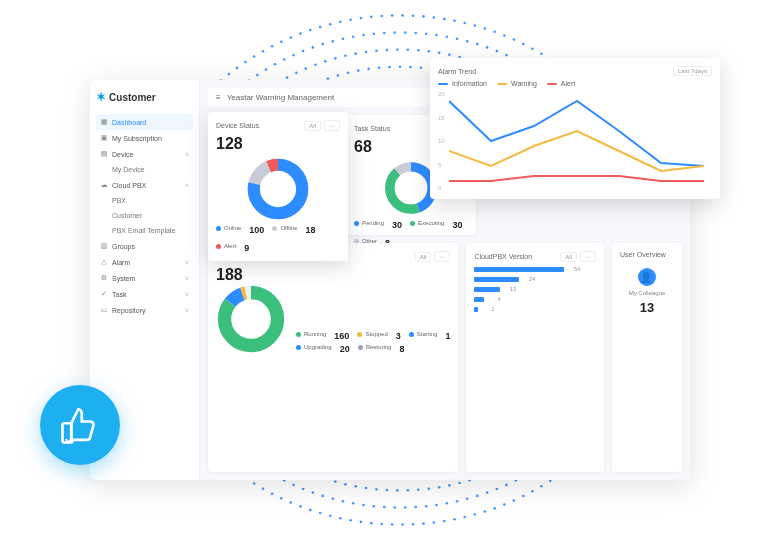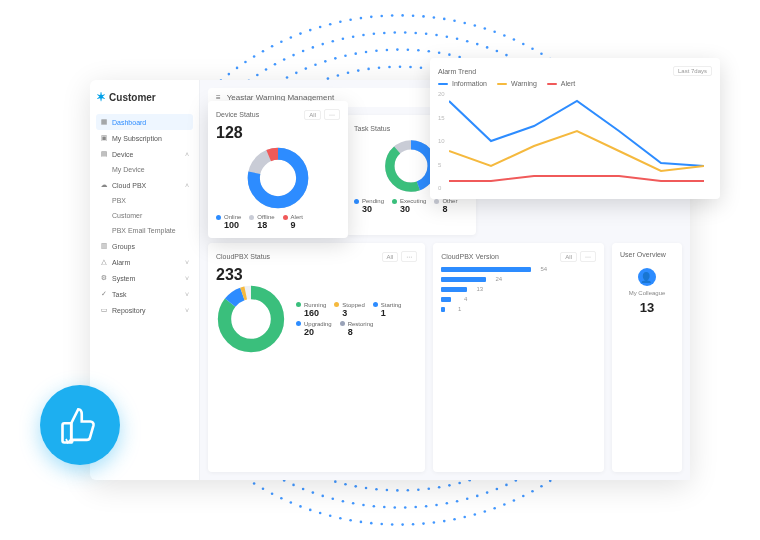--- a/index.html
+++ b/index.html
@@ -18,23 +18,23 @@
   .main { flex: 1; background: #f7f8fc; padding: 8px; display: flex; flex-direction: column; gap: 8px; }
   .topbar { display: flex; align-items: center; gap: 6px; font-size: 8px; color: #666; background: #fff; border-radius: 4px; padding: 5px 8px; }
   .row { display: flex; gap: 8px; }
   .row2 { display: flex; gap: 8px; flex: 1; }
   .card { background: #fff; border-radius: 4px; padding: 8px; box-shadow: 0 1px 4px rgba(0,0,0,0.05); position: relative; }
   .card.float { position: absolute; box-shadow: 0 6px 22px rgba(0,0,0,0.15); }
   .card-h { display: flex; align-items: center; font-size: 7px; color: #666; margin-bottom: 4px; }
   .card-h .spacer { flex: 1; }
   .filter { font-size: 6px; color: #999; padding: 1px 4px; border: 1px solid #eee; border-radius: 2px; margin-left: 3px; }
   .big { font-size: 16px; font-weight: 600; color: #222; }
-  .donut-wrap { display: flex; align-items: center; gap: 10px; }
+  .donut-wrap { display: flex; align-items: flex-end; gap: 10px; }
   .legend { display: flex; gap: 8px; flex-wrap: wrap; font-size: 6px; color: #666; }
-  .legend .item { display: flex; flex-direction: column; align-items: flex-start; }
+  .legend .item { display: flex; flex-direction: row; align-items: flex-start; }
   .legend .lbl { display: flex; align-items: center; gap: 3px; }
   .dot { width: 5px; height: 5px; border-radius: 50%; }
   .legend .val { font-size: 9px; font-weight: 600; color: #222; margin-left: 8px; }
   .legend-h { display: flex; gap: 10px; font-size: 7px; color: #666; margin-bottom: 4px; }
   .legend-h .row-i { display: flex; align-items: center; gap: 4px; }
   .dash { width: 10px; height: 2px; border-radius: 1px; }
   .bars { display: flex; flex-direction: column; gap: 4px; margin-top: 4px; }
   .bar-row { display: flex; align-items: center; gap: 4px; }
   .bar { height: 5px; background: #2d8cff; border-radius: 1px; }
   .bar-lbl { font-size: 6px; color: #999; width: 12px; text-align: right; }
@@ -1343,20 +1343,21 @@
 
     <div class="row" style="height:120px; position:relative;">
 
       <div style="width:130px;"></div>
       <div class="card" style="width:130px;">
         <div class="card-h">
           <span>Task Status</span>
           <span class="spacer"></span>
           <span class="filter">⋯</span>
         </div>
+        <div class="big">68</div>
         <div style="display:flex;justify-content:center;margin:4px 0;">
           <svg width="56" height="56" viewBox="0 0 42 42">
             <circle r="15.9" cx="21" cy="21" fill="none" stroke="#c9ccd6" stroke-width="7"></circle>
             <circle r="15.9" cx="21" cy="21" fill="none" stroke="#3abf7c" stroke-width="7" stroke-dasharray="44 56" stroke-dashoffset="-44" transform="rotate(-90 21 21)"></circle>
             <circle r="15.9" cx="21" cy="21" fill="none" stroke="#2d8cff" stroke-width="7" stroke-dasharray="44 56" stroke-dashoffset="0" transform="rotate(-90 21 21)"></circle>
           </svg>
         </div>
         <div class="legend" id="leg-task">
             <div class="item">
               <div class="lbl">
@@ -1385,21 +1386,21 @@
     </div>
 
     <div class="row2">
       <div class="card" style="flex:1.3;">
         <div class="card-h">
           <span>CloudPBX Status</span>
           <span class="spacer"></span>
           <span class="filter">All</span>
           <span class="filter">⋯</span>
         </div>
-        <div class="big">233</div>
+        <div class="big">188</div>
         <div class="donut-wrap">
           <svg width="70" height="70" viewBox="0 0 42 42">
             <circle r="15.9" cx="21" cy="21" fill="none" stroke="#eef0f4" stroke-width="8"></circle>
             <circle r="15.9" cx="21" cy="21" fill="none" stroke="#3abf7c" stroke-width="8" stroke-dasharray="85 15" transform="rotate(-90 21 21)"></circle>
             <circle r="15.9" cx="21" cy="21" fill="none" stroke="#2d8cff" stroke-width="8" stroke-dasharray="9 91" stroke-dashoffset="-85" transform="rotate(-90 21 21)"></circle>
             <circle r="15.9" cx="21" cy="21" fill="none" stroke="#f5b93e" stroke-width="8" stroke-dasharray="2 98" stroke-dashoffset="-94" transform="rotate(-90 21 21)"></circle>
           </svg>
           <div class="legend" id="leg-cloud" style="flex-direction:column;gap:3px;">
               <div style="display: flex; gap: 8px;">
                 <div class="item">
@@ -1482,21 +1483,21 @@
         <div class="user-box">
           <div class="avatar">👤</div>
           <div style="font-size:6px;color:#888;">My Colleague</div>
           <div class="big" style="font-size:13px;">13</div>
         </div>
       </div>
     </div>
   </div>
 </div>
 
-<div class="card float" style="top:101px;left:208px;width:140px;z-index:4;">
+<div class="card float" style="top:112px;left:208px;width:140px;z-index:4;">
   <div class="card-h">
     <span>Device Status</span>
     <span class="spacer"></span>
     <span class="filter">All</span>
     <span class="filter">⋯</span>
   </div>
   <div class="big">128</div>
   <div style="display:flex;justify-content:center;margin:4px 0;">
     <svg width="64" height="64" viewBox="0 0 42 42">
       <circle r="15.9" cx="21" cy="21" fill="none" stroke="#c9ccd6" stroke-width="8"></circle>

